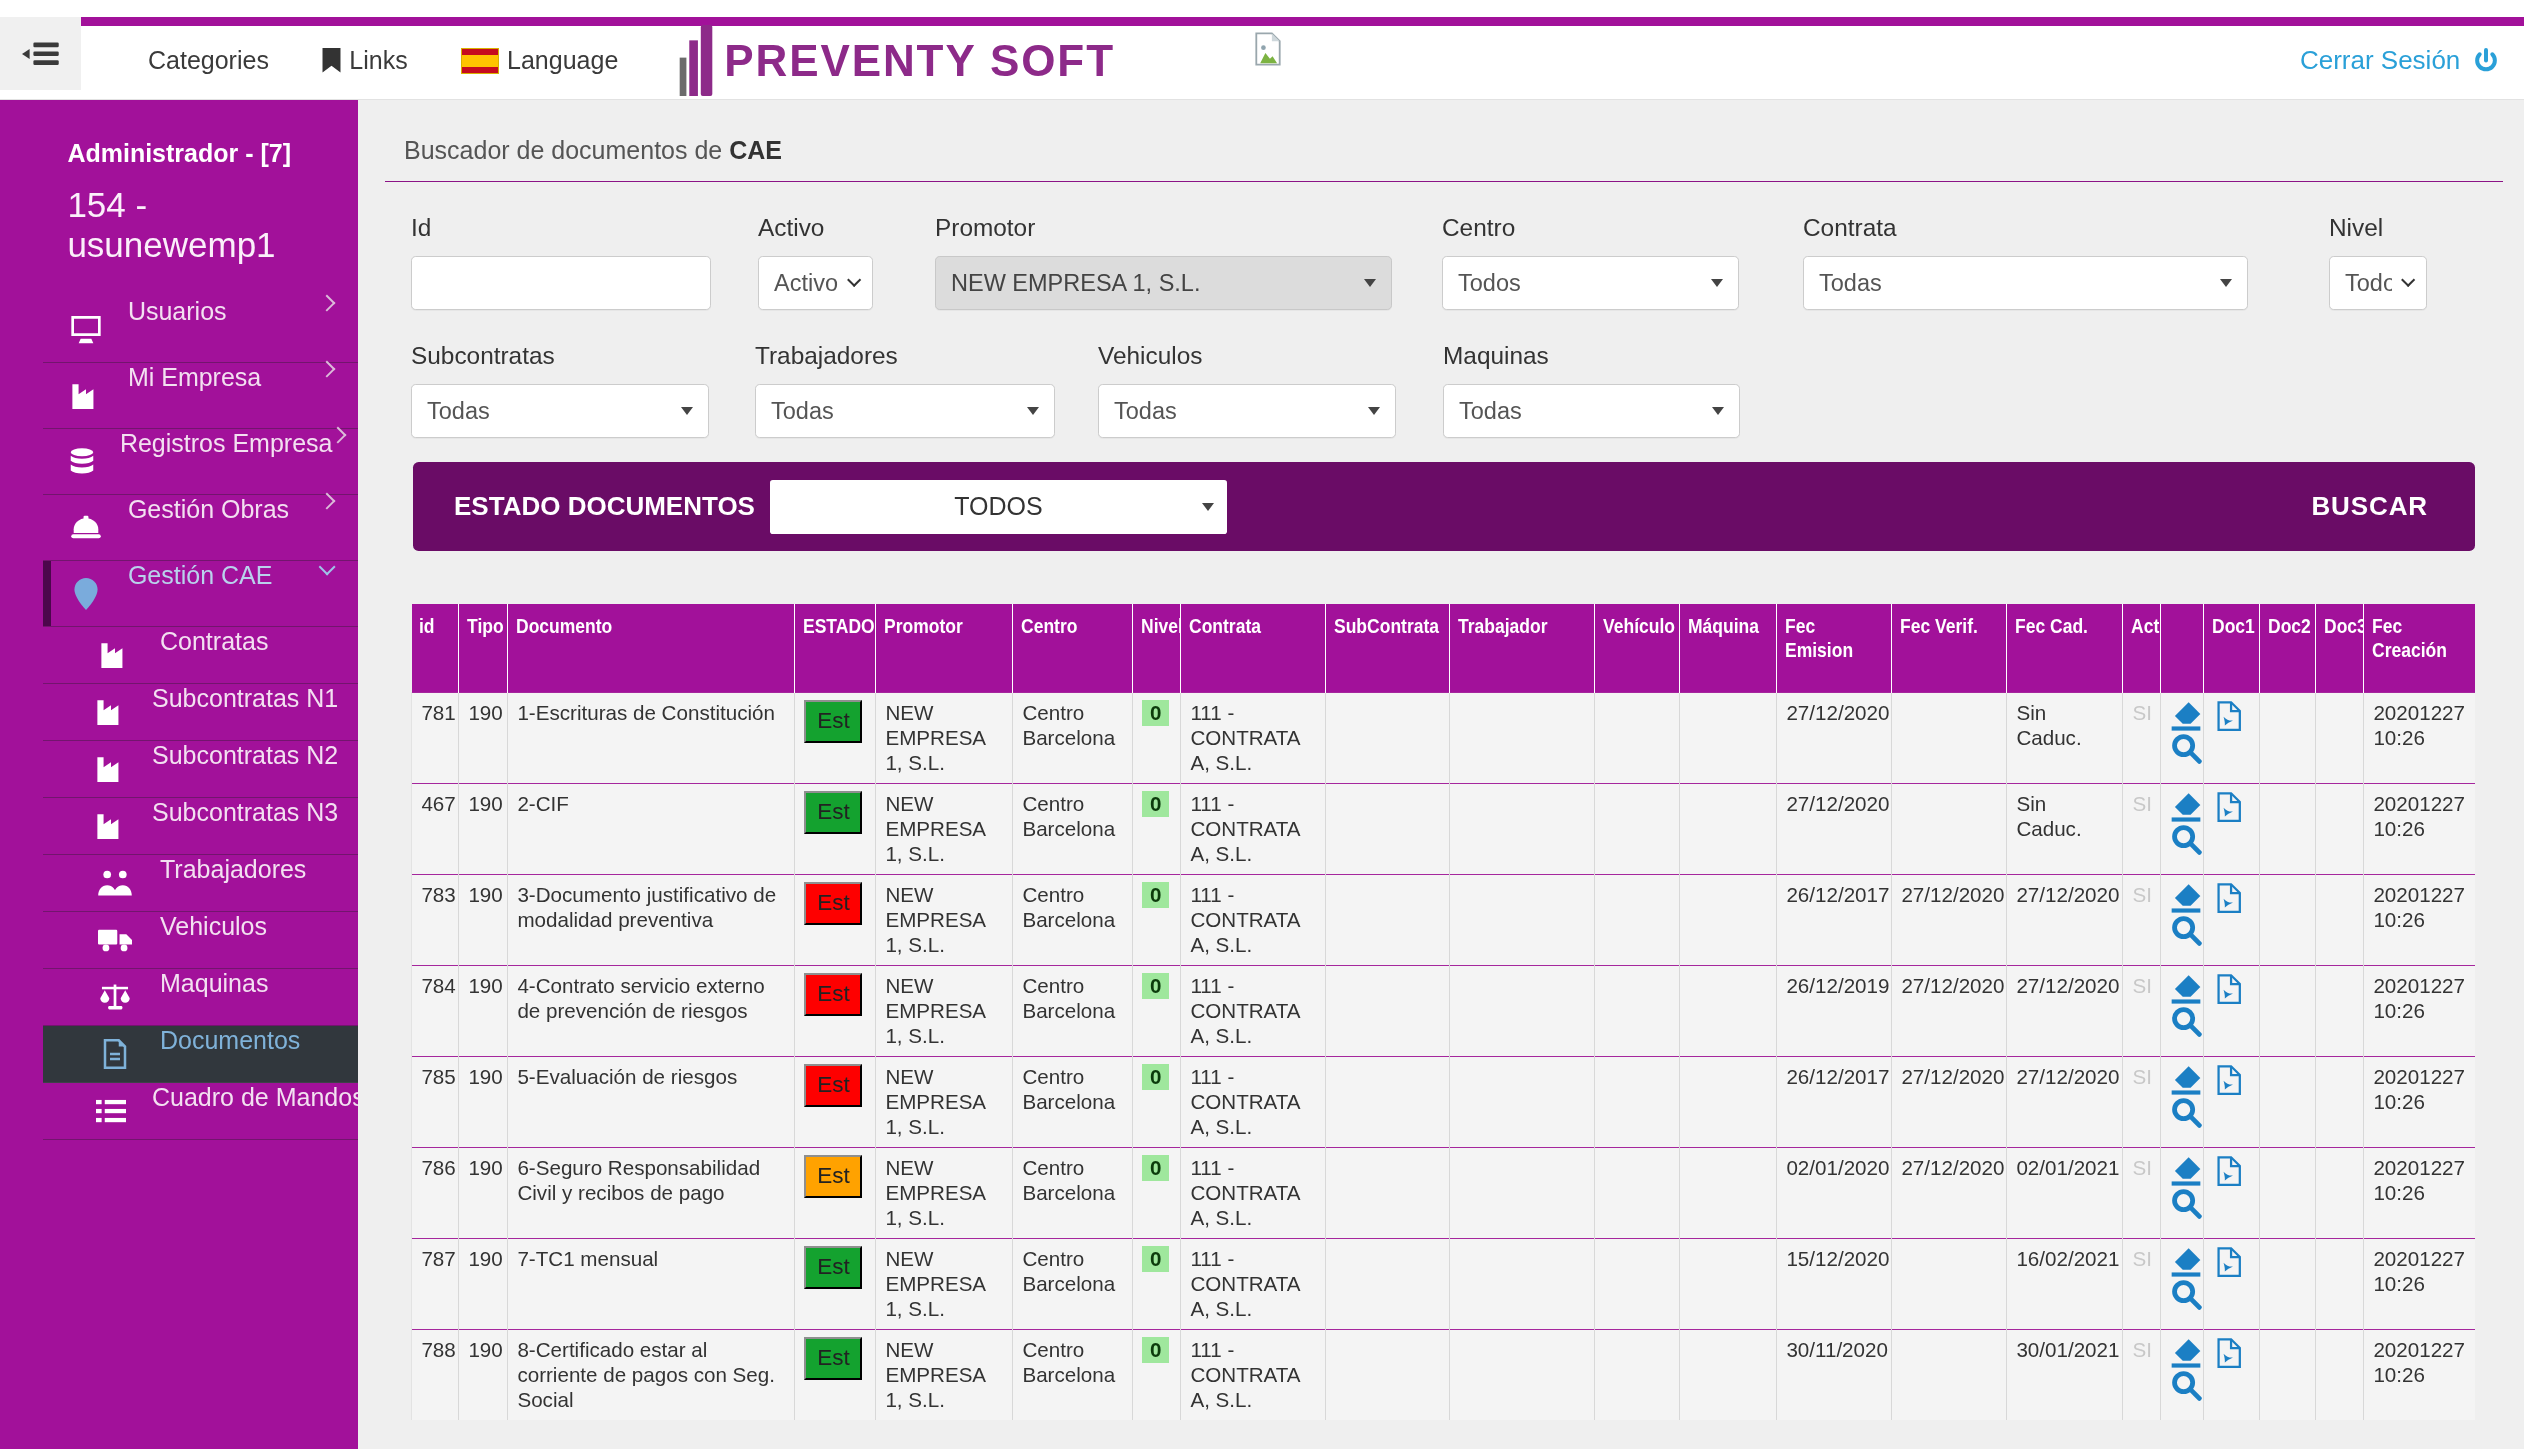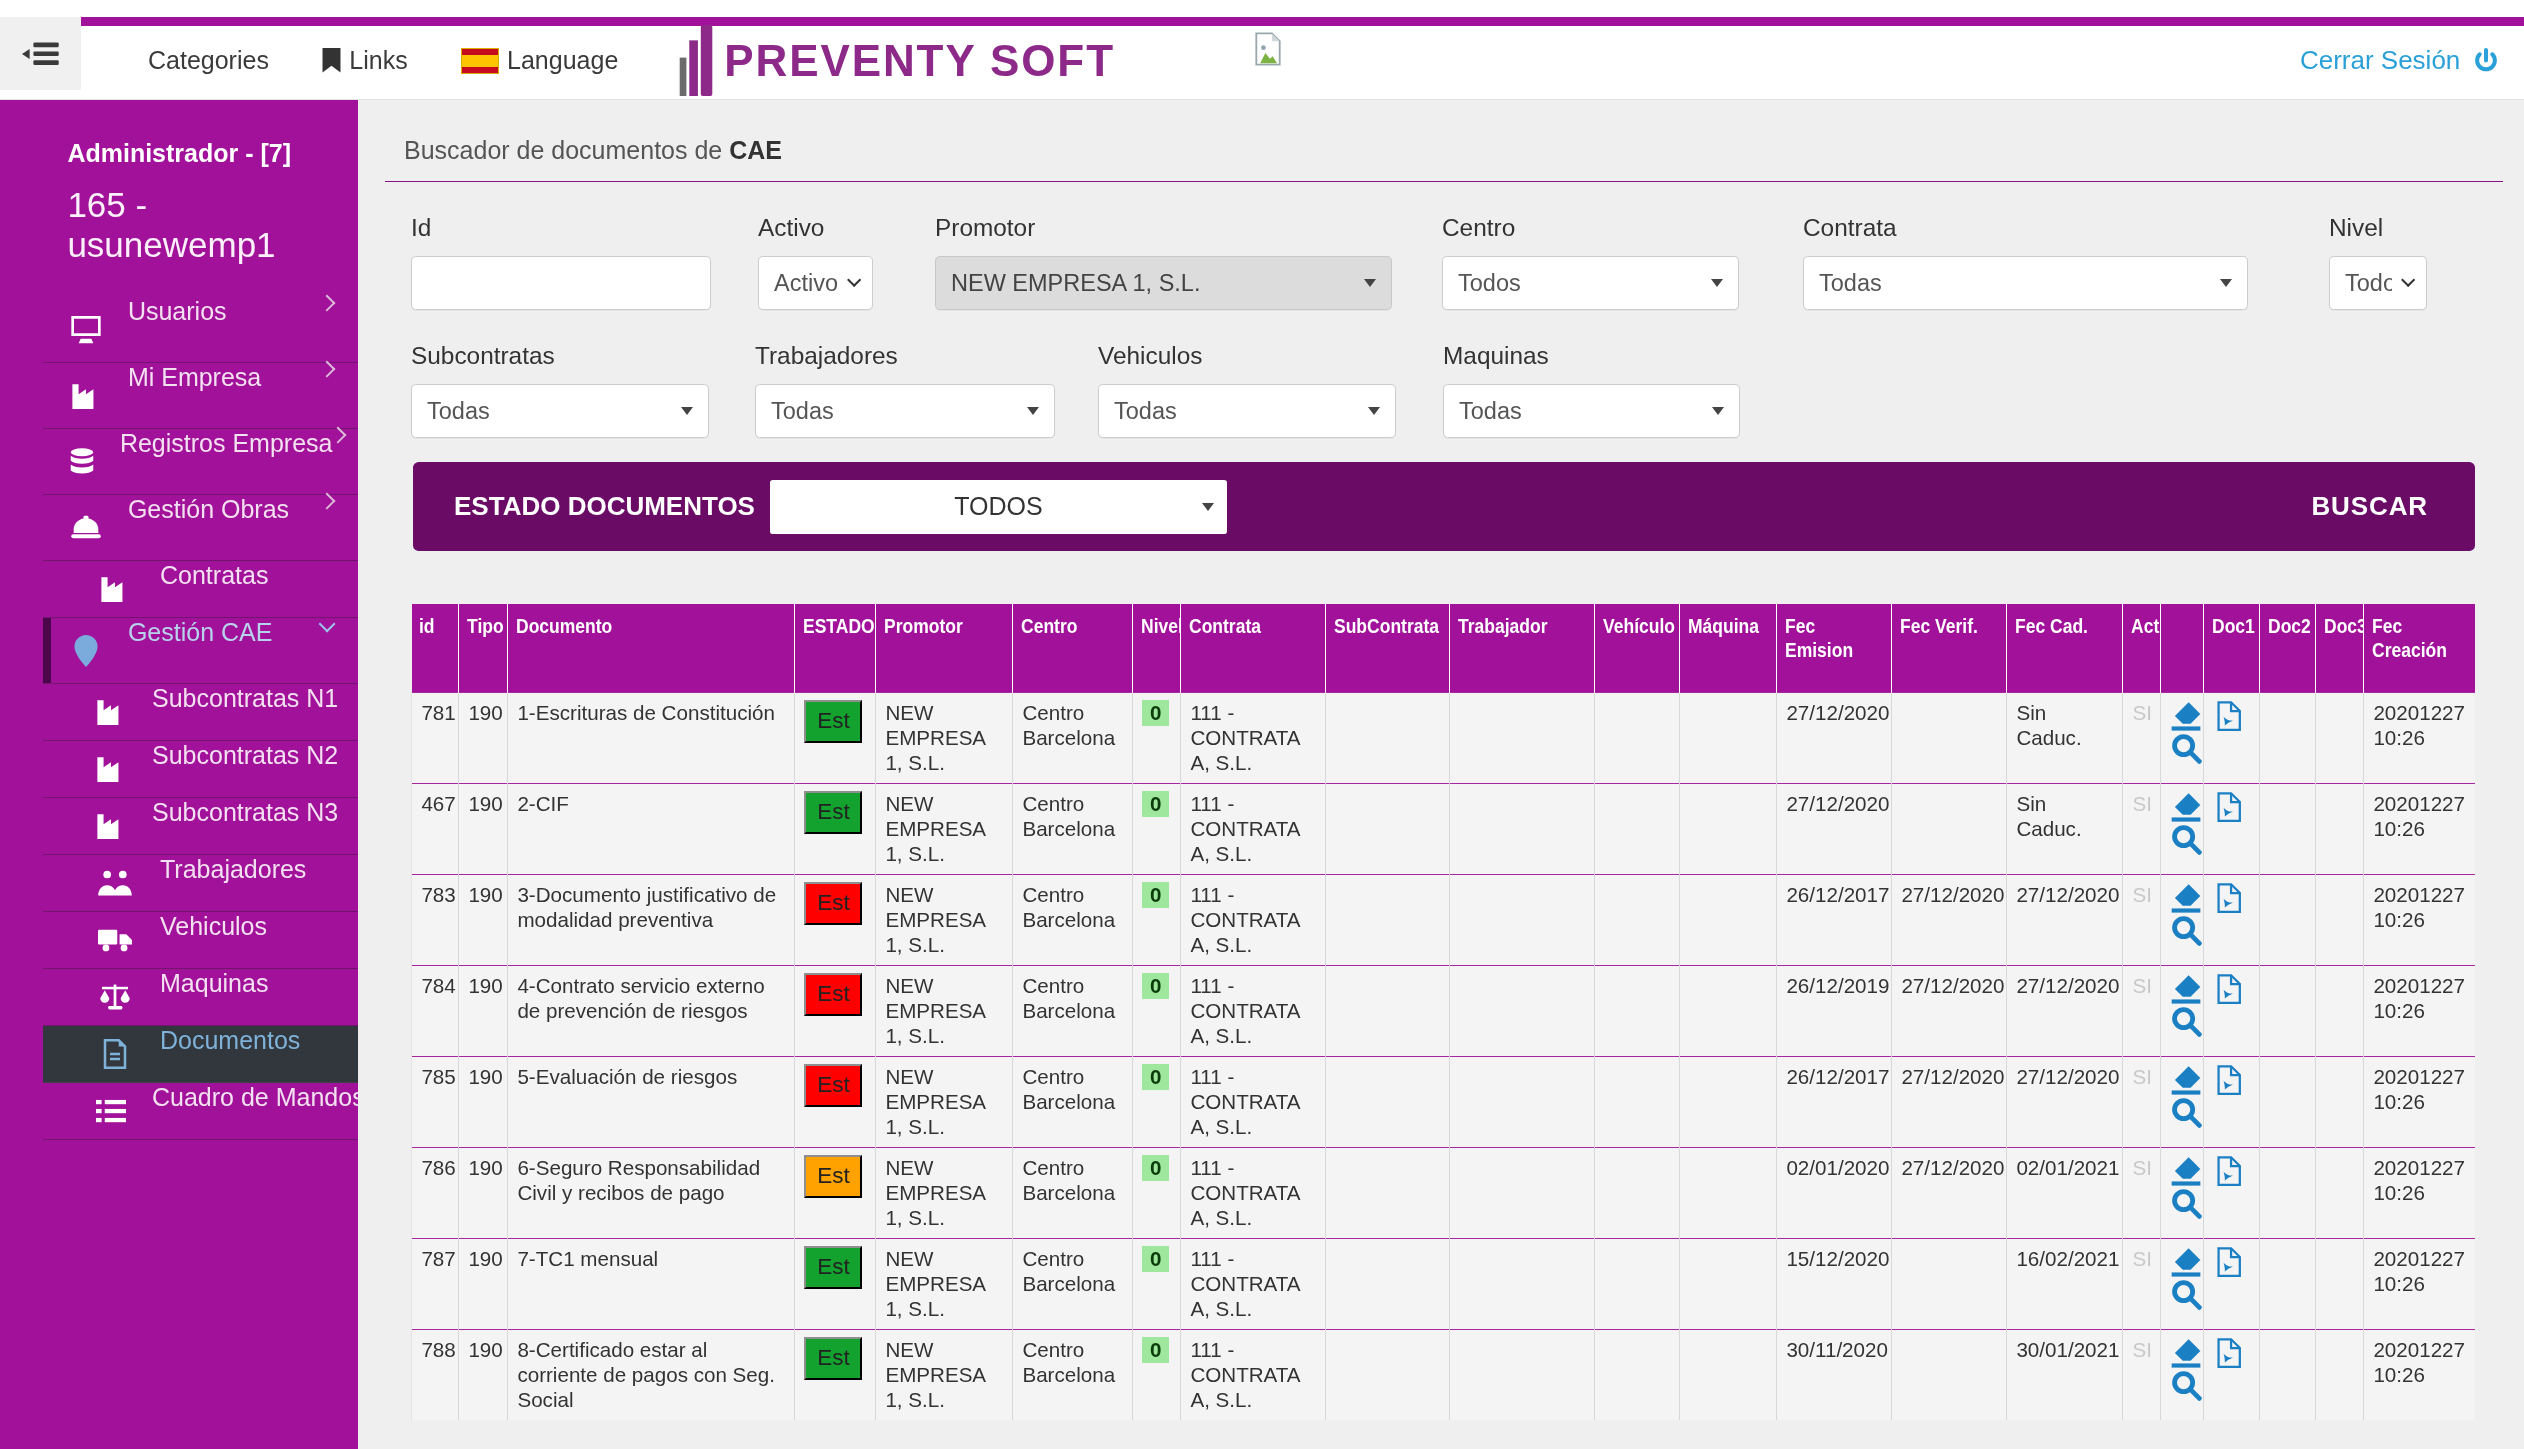--- a/index.html
+++ b/index.html
@@ -165,21 +165,21 @@
           <path d="M12 2.5v9"></path>
           <path d="M6.6 6.2a7.6 7.6 0 1 0 10.8 0"></path>
         </svg>
     </span>
   </div>
 </div>
 
 <div class="sidebar">
   <div class="side-head">
     <div class="admin">Administrador - [7]</div>
-    <div class="usercode">165 - usunewemp1</div>
+    <div class="usercode">154 - usunewemp1</div>
   </div>
   <div>
       <div class="menu-item">
         <span class="icon ">
           <svg width="32" height="28" viewBox="0 0 24 21">
             <path fill="#fff" d="M1 0h22v15H1zM3 2v11h18V2zM8 17h8l1.5 3.5h-11z"></path>
           </svg>
         </span>
         <span class="mi-label">Usuarios</span>
         <span class="chev right"></span>
@@ -212,36 +212,36 @@
             <g fill="#fff">
               <path d="M13 2C7.5 2 3 6 3 11v3h20v-3c0-5-4.5-9-10-9z"></path>
               <rect x="1" y="15" width="24" height="3.4" rx="1.7"></rect>
               <rect x="11" y="0" width="4" height="4" rx="1"></rect>
             </g>
           </svg>
         </span>
         <span class="mi-label">Gestión Obras</span>
         <span class="chev right"></span>
       </div>
+      <div class="menu-item active">
+        <span class="icon ">
+          <svg width="26" height="32" viewBox="0 0 20 26">
+            <path fill="#7aabdc" d="M10 0C4.8 0 .6 4.2.6 9.4.6 16.4 10 26 10 26s9.4-9.6 9.4-16.6C19.4 4.2 15.2 0 10 0z"></path>
+          </svg>
+        </span>
+        <span class="mi-label">Gestión CAE</span>
+        <span class="chev down"></span>
+      </div>
       <div class="menu-item sub">
         <span class="icon ">
           <svg width="30" height="26" viewBox="0 0 24 21">
             <path fill="#fff" d="M1 21V1h5v8l6-4v4l6-4v16H1z"></path>
           </svg>
         </span>
         <span class="mi-label">Contratas</span>
-      </div>
-      <div class="menu-item active">
-        <span class="icon ">
-          <svg width="26" height="32" viewBox="0 0 20 26">
-            <path fill="#7aabdc" d="M10 0C4.8 0 .6 4.2.6 9.4.6 16.4 10 26 10 26s9.4-9.6 9.4-16.6C19.4 4.2 15.2 0 10 0z"></path>
-          </svg>
-        </span>
-        <span class="mi-label">Gestión CAE</span>
-        <span class="chev down"></span>
       </div>
       <div class="menu-item sub">
         <span class="icon ">
           <svg width="30" height="26" viewBox="0 0 24 21">
             <path fill="#fff" d="M1 21V1h5v8l6-4v4l6-4v16H1z"></path>
           </svg>
         </span>
         <span class="mi-label">Subcontratas N1</span>
       </div>
       <div class="menu-item sub">

